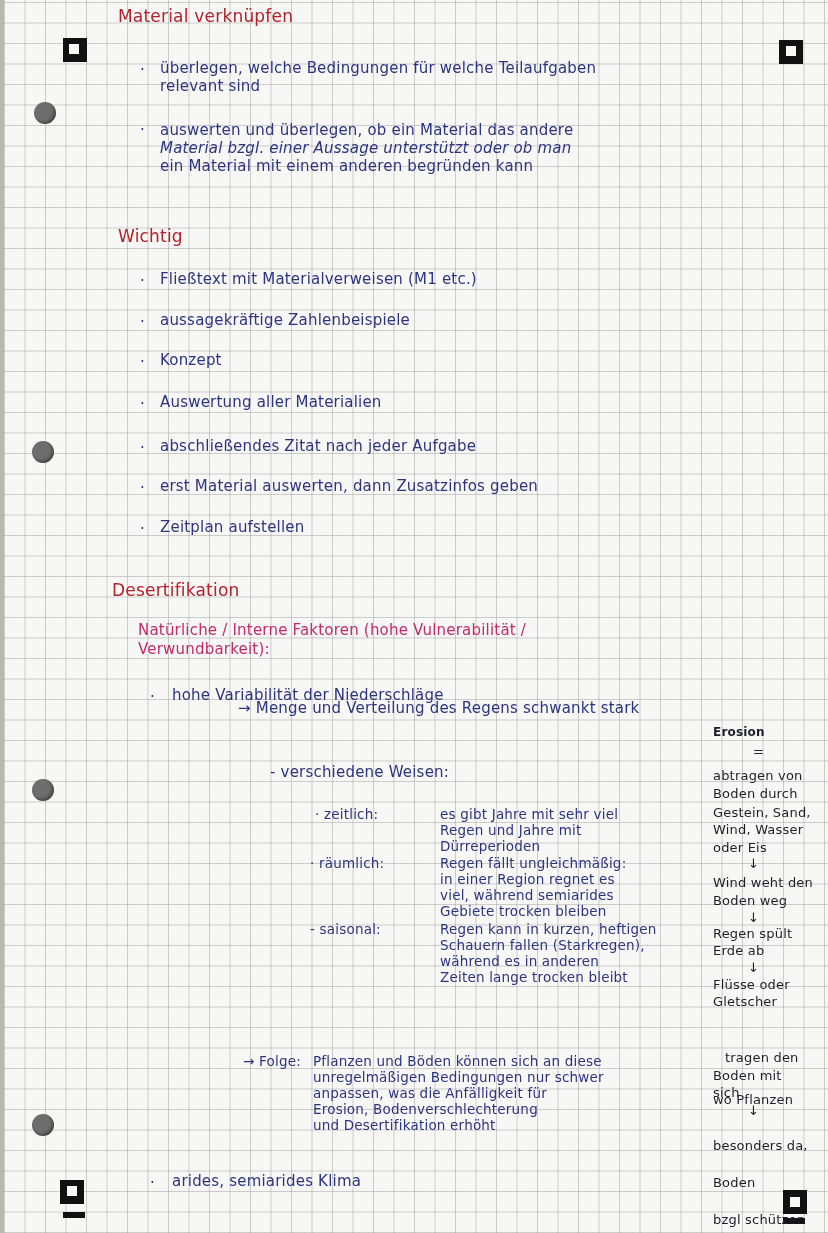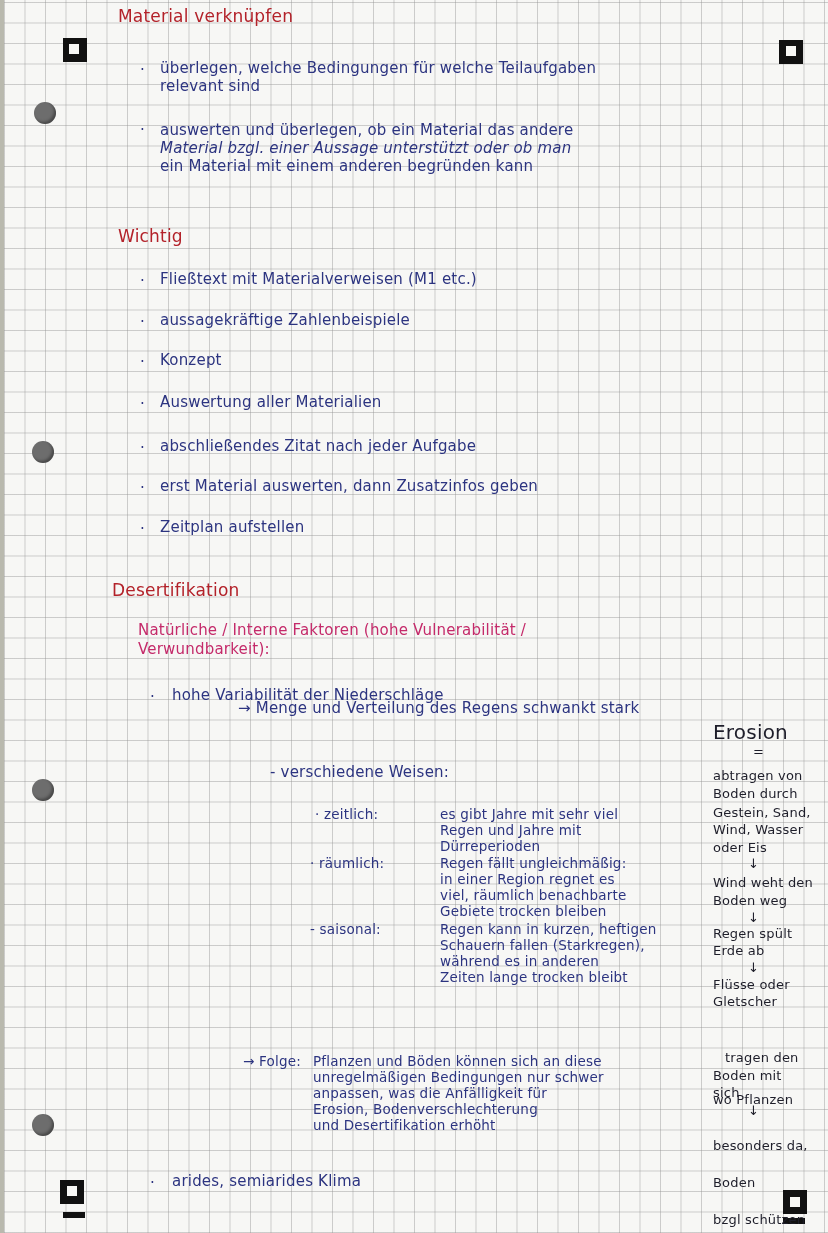--- a/index.html
+++ b/index.html
@@ -81,40 +81,40 @@
 <div class="t blue" style="left:270px;top:764px;">- verschiedene Weisen:</div>
 
 <div class="t blue small" style="left:315px;top:806px;">· zeitlich:</div>
 <div class="t blue small" style="left:440px;top:806px;">es gibt Jahre mit sehr viel</div>
 <div class="t blue small" style="left:440px;top:822px;">Regen und Jahre mit</div>
 <div class="t blue small" style="left:440px;top:838px;">Dürreperioden</div>
 
 <div class="t blue small" style="left:310px;top:855px;">· räumlich:</div>
 <div class="t blue small" style="left:440px;top:855px;">Regen fällt ungleichmäßig:</div>
 <div class="t blue small" style="left:440px;top:871px;">in einer Region regnet es</div>
-<div class="t blue small" style="left:440px;top:887px;">viel, räumlich benachbarte</div>
+<div class="t blue small" style="left:440px;top:887px;">viel, während semiarides</div>
 <div class="t blue small" style="left:440px;top:903px;">Gebiete trocken bleiben</div>
 
 <div class="t blue small" style="left:310px;top:921px;">- saisonal:</div>
 <div class="t blue small" style="left:440px;top:921px;">Regen kann in kurzen, heftigen</div>
 <div class="t blue small" style="left:440px;top:937px;">Schauern fallen (Starkregen),</div>
 <div class="t blue small" style="left:440px;top:953px;">während es in anderen</div>
 <div class="t blue small" style="left:440px;top:969px;">Zeiten lange trocken bleibt</div>
 
 <div class="t blue small" style="left:243px;top:1053px;">→ Folge:</div>
 <div class="t blue small" style="left:313px;top:1053px;">Pflanzen und Böden können sich an diese</div>
 <div class="t blue small" style="left:313px;top:1069px;">unregelmäßigen Bedingungen nur schwer</div>
 <div class="t blue small" style="left:313px;top:1085px;">anpassen, was die Anfälligkeit für</div>
 <div class="t blue small" style="left:313px;top:1101px;">Erosion, Bodenverschlechterung</div>
 <div class="t blue small" style="left:313px;top:1117px;">und Desertifikation erhöht</div>
 
 <div class="t bullet" style="left:150px;top:1175px;">·</div>
 <div class="t blue" style="left:172px;top:1173px;">arides, semiarides Klima</div>
 
-<div class="t side" style="left:713px;top:724px;font-size:20px;">Erosion</div>
+<div class="t side" style="left:713px;top:724px;font-size:12px;font-weight:bold;">Erosion</div>
 <div class="t side" style="left:753px;top:744px;">=</div>
 <div class="t side" style="left:713px;top:768px;">abtragen von</div>
 <div class="t side" style="left:713px;top:786px;">Boden durch</div>
 <div class="t side" style="left:713px;top:805px;">Gestein, Sand,</div>
 <div class="t side" style="left:713px;top:822px;">Wind, Wasser</div>
 <div class="t side" style="left:713px;top:840px;">oder Eis</div>
 <div class="t side" style="left:748px;top:856px;">↓</div>
 <div class="t side" style="left:713px;top:875px;">Wind weht den</div>
 <div class="t side" style="left:713px;top:893px;">Boden weg</div>
 <div class="t side" style="left:748px;top:910px;">↓</div>

